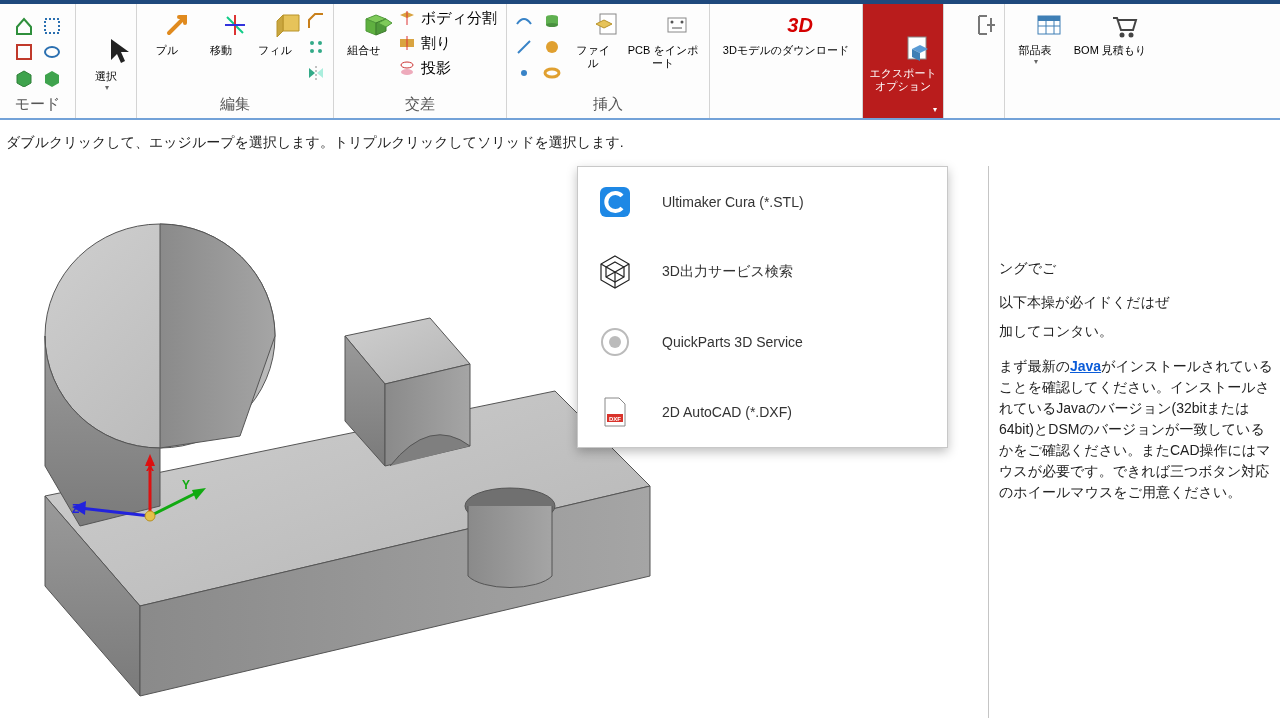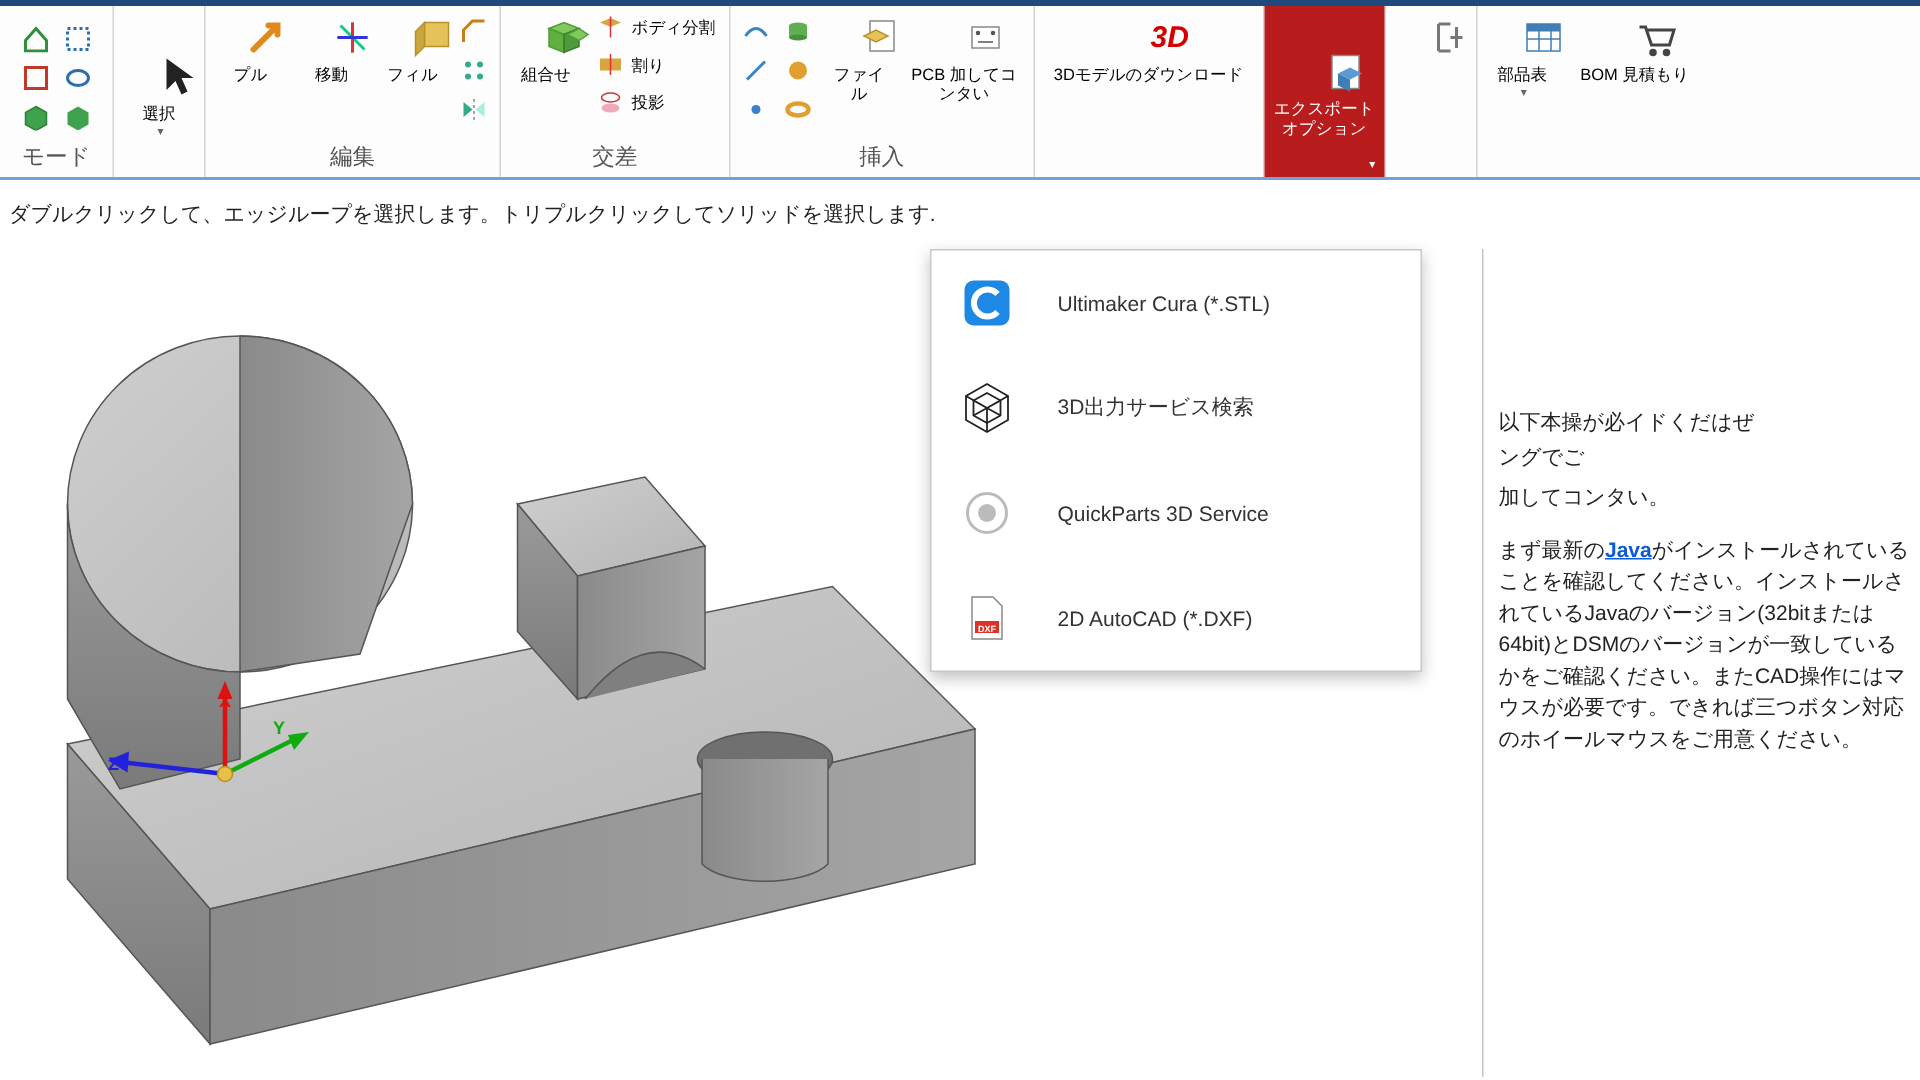--- a/index.html
+++ b/index.html
@@ -15,36 +15,36 @@
   .btn-big { display: flex; flex-direction: column; align-items: center; justify-content: flex-start; width: 48px; padding: 2px 2px 0; cursor: pointer; }
   .btn-big .ico { width: 34px; height: 34px; display: flex; align-items: center; justify-content: center; margin-left: 28px; }
   .btn-big .lbl { font-size: 11px; text-align: center; line-height: 13px; margin-top: 2px; }
   .btn-big.active { background: #b91c1c; color: #fff; }
   .btn-wide { width: 80px; }
   .btn-wider { width: 90px; }
   .btn-widest { width: 140px; }
   .col-mini { display: flex; flex-direction: column; gap: 1px; }
   .mini { display: flex; align-items: center; gap: 4px; padding: 1px 3px; cursor: pointer; height: 24px; }
   .mini .ico { width: 20px; height: 20px; display: flex; align-items: center; justify-content: center; }
-  .mini .lbl { font-size: 11px; }
+  .mini .lbl { font-size: 15px; }
   .stack-small { display: flex; flex-direction: column; gap: 4px; padding-top: 4px; }
   .sml-ico { width: 22px; height: 22px; display: flex; align-items: center; justify-content: center; cursor: pointer; }
   .dropdown-arrow { font-size: 8px; color: #666; margin-left: 2px; }
 
   
   .hintbar { padding: 14px 6px; font-size: 14px; color: #222; border-bottom: 0; }
 
   
   .main-row { display: flex; height: calc(720px - 4px - 116px - 48px); }
   .viewport { flex: 1; position: relative; background: #fff; }
   .sidepanel { width: 292px; border-left: 1px solid #c5c5c5; padding: 6px 6px 6px 10px; font-size: 14px; line-height: 21px; color: #222; overflow: hidden; }
   .sidepanel a { color: #0b5cd8; text-decoration: underline; font-weight: bold; }
 
   
-  .export-menu { position: absolute; top: 0; right: 40px; width: 328px; background: #fff; box-shadow: 0 4px 10px rgba(0,0,0,.25); border: 1px solid #c8c8c8; z-index: 50; }
+  .export-menu { position: absolute; top: 0; right: 40px; width: 371px; background: #fff; box-shadow: 0 4px 10px rgba(0,0,0,.25); border: 1px solid #c8c8c8; z-index: 50; }
   .export-item { display: flex; align-items: center; height: 70px; padding: 0 18px; gap: 28px; cursor: pointer; }
   .export-item .eico { width: 38px; height: 38px; display: flex; align-items: center; justify-content: center; }
   .export-item .elbl { font-size: 14px; color: #333; }
 
   
   .model-wrap { position: absolute; left: 10px; top: 40px; width: 700px; height: 520px; }
   .gizmo { position: absolute; left: 110px; top: 250px; width: 120px; height: 120px; }
   .gizmo span { position: absolute; font-size: 12px; font-weight: bold; }
   .gizmo .ax-x { color: #d11; left: 26px; top: 4px; }
   .gizmo .ax-y { color: #1a1; left: 62px; top: 22px; }
@@ -261,21 +261,21 @@
       </div>
       <div class="btn-big btn-wide">
         <div class="ico">
             <svg width="30" height="30">
               <rect x="6" y="8" width="18" height="14" fill="#fff" stroke="#888"></rect>
               <circle cx="10" cy="12" r="1.5" fill="#555"></circle>
               <circle cx="20" cy="12" r="1.5" fill="#555"></circle>
               <path d="M10 18 L20 18" stroke="#555"></path>
             </svg>
           </div>
-        <div class="lbl">PCB 加してコンタい</div>
+        <div class="lbl">PCB をインポート</div>
       </div>
     </div>
     <div class="group-label">挿入</div>
   </div>
 
   <div class="group">
     <div class="group-buttons">
       <div class="btn-big btn-widest">
         <div class="ico" style="font-weight:900;font-size:20px;color:#d40000;font-style:italic">3D</div>
         <div class="lbl">3Dモデルのダウンロード</div>
@@ -441,20 +441,20 @@
               <text x="13" y="25" font-size="6" fill="#fff" text-anchor="middle" font-weight="bold">DXF</text>
             </svg>
           </div>
         <div class="elbl">2D AutoCAD (*.DXF)</div>
       </div>
     </div>
   </div>
 
   <div class="sidepanel">
     <div style="height:86px"></div>
+    <p><span>ングでご</span></p>
     <p style="margin-top:10px;line-height:26px"><span>以下本操が必イドくだはぜ</span></p>
-    <p><span>ングでご</span></p>
     <p style="margin-top:6px"><span>加してコンタい。</span></p>
     <p style="margin-top:14px">
       <span>まず最新の</span><a href="#">Java</a><span>がインストールされていることを確認してください。インストールされているJavaのバージョン(32bitまたは64bit)とDSMのバージョンが一致しているかをご確認ください。またCAD操作にはマウスが必要です。できれば三つボタン対応のホイールマウスをご用意ください。</span>
     </p>
   </div>
 </div>
 
 </body></html>

